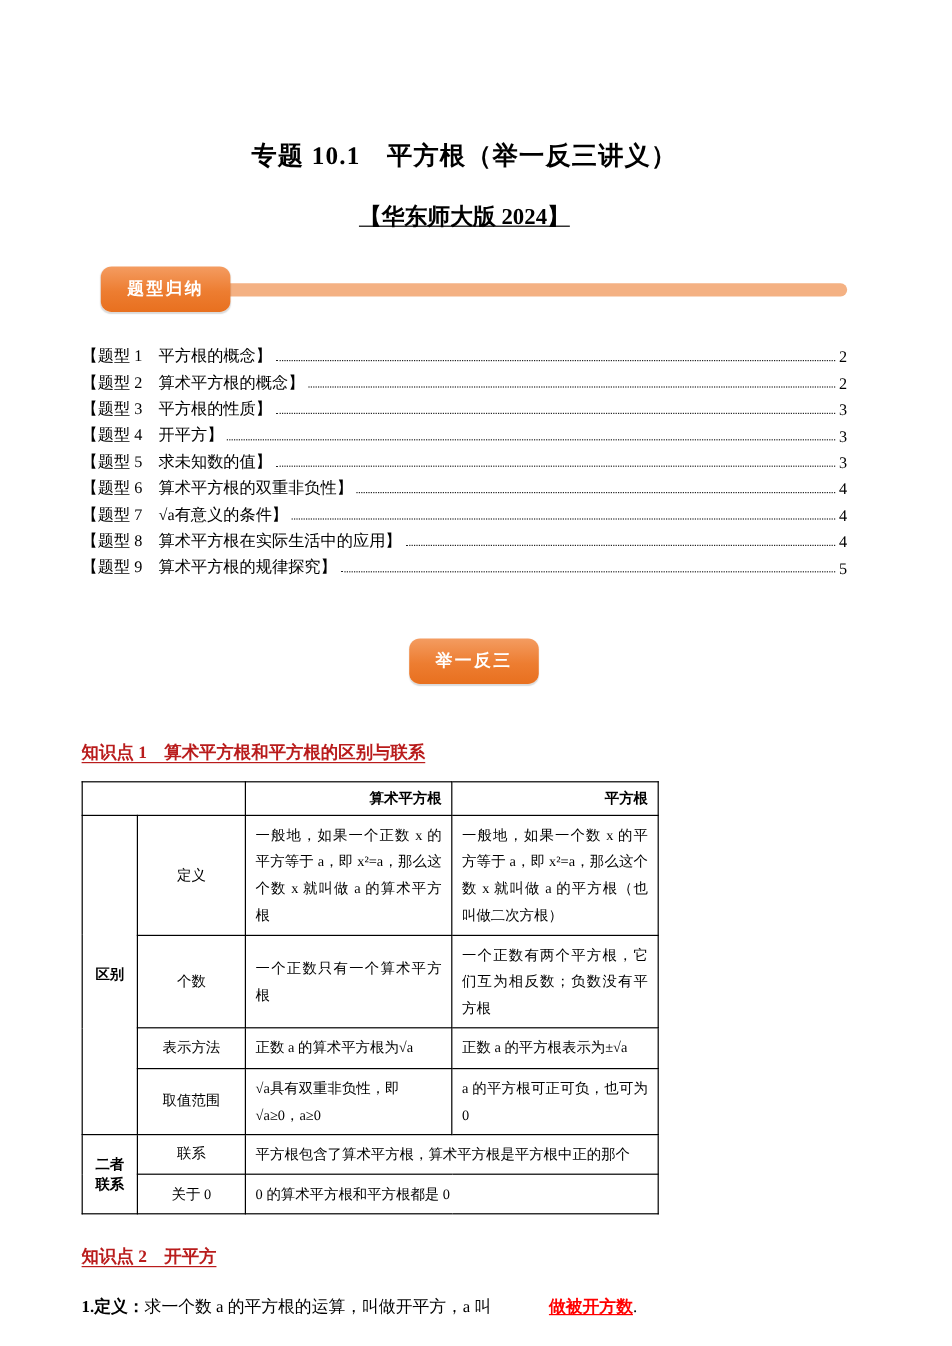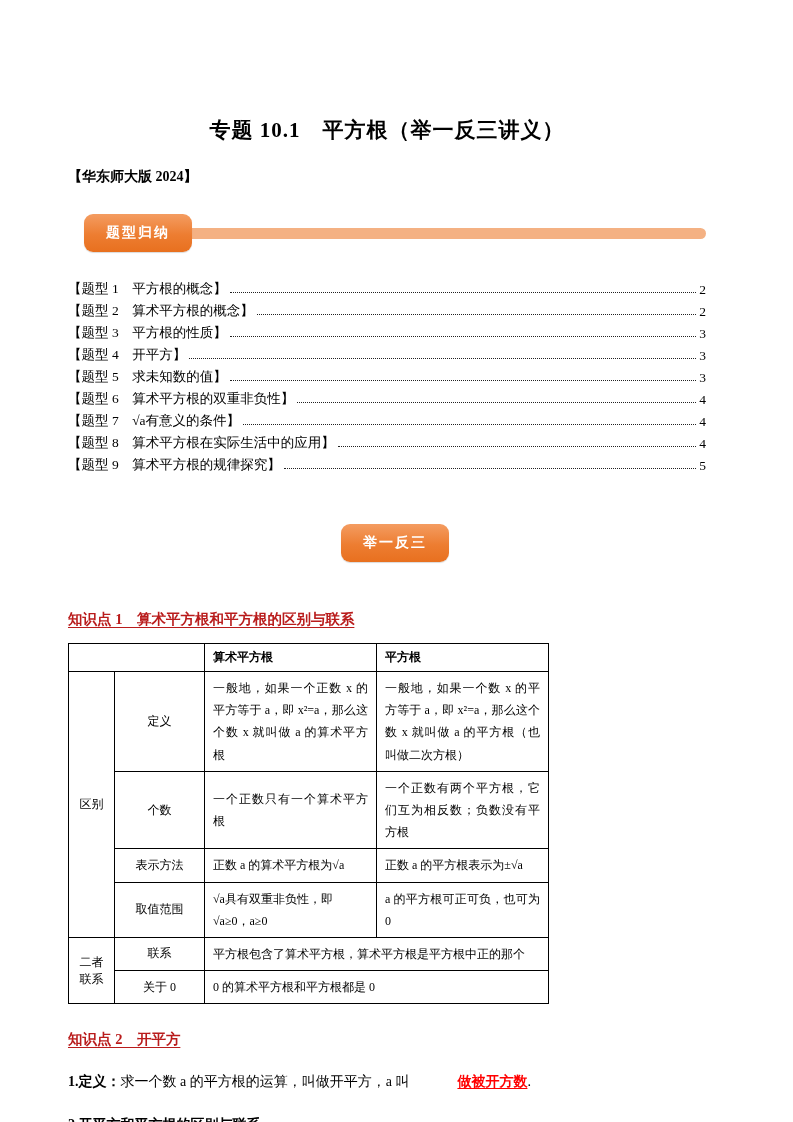--- a/index.html
+++ b/index.html
@@ -7,21 +7,21 @@
     width:778px;height:1122px;background:#ffffff;overflow:hidden;
     font-family:"Liberation Serif","DejaVu Serif",serif;color:#000;
     position:relative;box-sizing:border-box;
   }
   .content{padding:0 72px 0 68px;}
   .doc-title{
     margin:116px 0 0 0;text-align:center;
     font-size:21px;font-weight:bold;letter-spacing:1px;
   }
   .edition{
-    margin-top:24px;text-align:left;font-size:14px;font-weight:bold;
+    margin-top:24px;text-align:center;font-size:19px;font-weight:bold;text-decoration:underline;
   }
   
   .banner{display:flex;align-items:center;margin-left:16px;}
   .banner-1{margin-top:28px;}
   .banner-2{margin-top:50px;flex-direction:column;}
   .badge{
     position:relative;z-index:2;
     background:linear-gradient(180deg,#F49C61 0%,#ED7D31 55%,#E8701F 100%);
     color:#fff;font-weight:bold;font-size:14px;letter-spacing:2px;
     padding:10px 22px;border-radius:9px;
@@ -38,23 +38,23 @@
   
   .kp-heading{
     margin-top:48px;font-size:14.5px;font-weight:bold;color:#b91c1c;
     text-decoration:underline;text-underline-offset:3px;
   }
   .kp-heading-2{margin-top:26px;}
   
   table.ktable{border-collapse:collapse;margin-top:14px;width:480px;table-layout:fixed;}
   table.ktable td{border:1px solid #000;font-size:12px;padding:5px 8px;vertical-align:middle;box-sizing:border-box;}
   col.c1{width:46px;}col.c2{width:90px;}col.c3{width:172px;}col.c4{width:172px;}
-  td.hdr{text-align:left;font-weight:bold;font-size:12.5px;height:28px;}
+  td.hdr{text-align:right;font-weight:bold;font-size:12.5px;height:28px;}
   td.blank{border:1px solid #000;}
-  td.grp{text-align:center;font-weight:normal;padding:5px 4px;}
+  td.grp{text-align:center;font-weight:bold;padding:5px 4px;}
   td.lbl{text-align:center;padding:5px 4px;}
   td.cell{line-height:1.85;text-align:justify;}
   .pre{white-space:pre-line;}
   
   .para{font-size:14px;margin:22px 0 0 0;line-height:1.5;}
   .bold{font-weight:bold;}
   .red-u{color:#FF0000;font-weight:bold;text-decoration:underline;text-underline-offset:2px;padding-left:48px;}
 </style>
 </head>
 <body>

